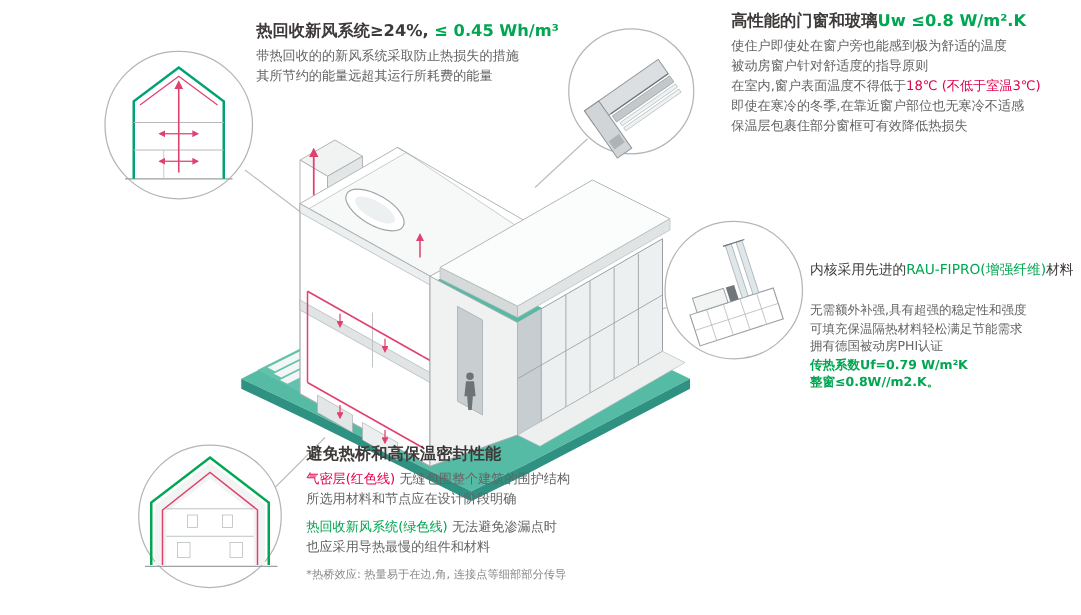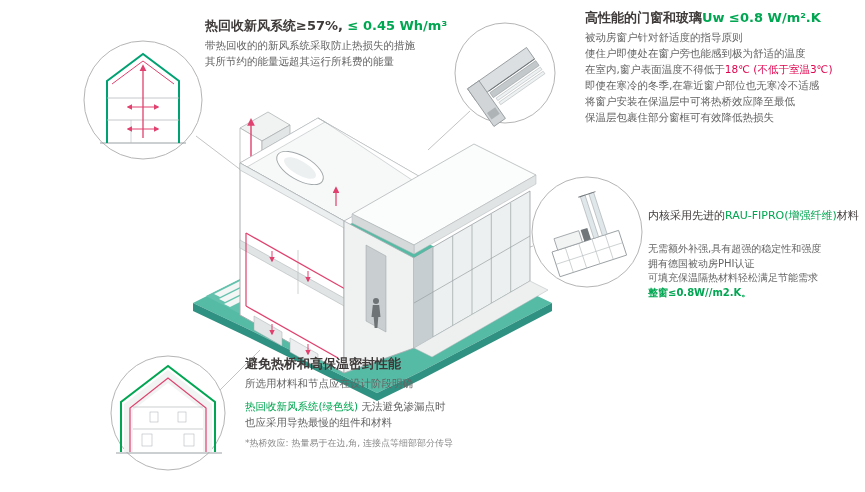--- a/index.html
+++ b/index.html
@@ -176,52 +176,53 @@
       <g fill="#ffffff" stroke="#b6babc" stroke-width="0.6">
         <rect x="142" y="434" width="10" height="12"></rect>
         <rect x="184" y="434" width="10" height="12"></rect>
         <rect x="150" y="412" width="8" height="10"></rect>
         <rect x="178" y="412" width="8" height="10"></rect>
       </g>
     </g>
   </svg>
 
   <div class="tb" id="tb-vent">
-    <div class="t13 line"><span>热回收新风系统≥57%,</span><span class="green"> ≤ 0.45 Wh/m³</span></div>
+    <div class="t13 line"><span>热回收新风系统≥24%,</span><span class="green"> ≤ 0.45 Wh/m³</span></div>
     <div class="body10">
       <div class="line">带热回收的的新风系统采取防止热损失的措施</div>
       <div class="line">其所节约的能量远超其运行所耗费的能量</div>
     </div>
   </div>
 
   <div class="tb" id="tb-win">
     <div class="t13 line"><span>高性能的门窗和玻璃</span><span class="green">Uw ≤0.8 W/m².K</span></div>
     <div class="body10">
+      <div class="line">使住户即使处在窗户旁也能感到极为舒适的温度</div>
       <div class="line">被动房窗户针对舒适度的指导原则</div>
-      <div class="line">使住户即使处在窗户旁也能感到极为舒适的温度</div>
       <div class="line"><span>在室内,窗户表面温度不得低于</span><span class="redtx">18℃</span><span class="redtx"> (不低于室温3℃)</span></div>
       <div class="line">即使在寒冷的冬季,在靠近窗户部位也无寒冷不适感</div>
-      <div class="line">将窗户安装在保温层中可将热桥效应降至最低</div>
       <div class="line">保温层包裹住部分窗框可有效降低热损失</div>
     </div>
   </div>
 
   <div class="tb" id="tb-prof">
     <div class="t11 line"><span>内核采用先进的</span><span class="green">RAU-FIPRO(增强纤维)</span><span>材料</span></div>
     <div class="body9">
       <div class="line">无需额外补强,具有超强的稳定性和强度</div>
+      <div class="line">可填充保温隔热材料轻松满足节能需求</div>
       <div class="line">拥有德国被动房PHI认证</div>
-      <div class="line">可填充保温隔热材料轻松满足节能需求</div>
+      <div class="line greenb">传热系数Uf=0.79 W/m²K</div>
       <div class="line greenb">整窗≤0.8W//m2.K。</div>
     </div>
   </div>
 
   <div class="tb" id="tb-therm">
     <div class="t13 line">避免热桥和高保温密封性能</div>
     <div class="body10">
+      <div class="line"><span class="redtx">气密层(红色线)</span><span> 无缝包围整个建筑的围护结构</span></div>
       <div class="line">所选用材料和节点应在设计阶段明确</div>
       <div class="gap"></div>
       <div class="line"><span class="green">热回收新风系统(绿色线)</span><span> 无法避免渗漏点时</span></div>
       <div class="line">也应采用导热最慢的组件和材料</div>
     </div>
     <div class="footnote line">*热桥效应: 热量易于在边,角, 连接点等细部部分传导</div>
   </div>
 
 </div>
 

